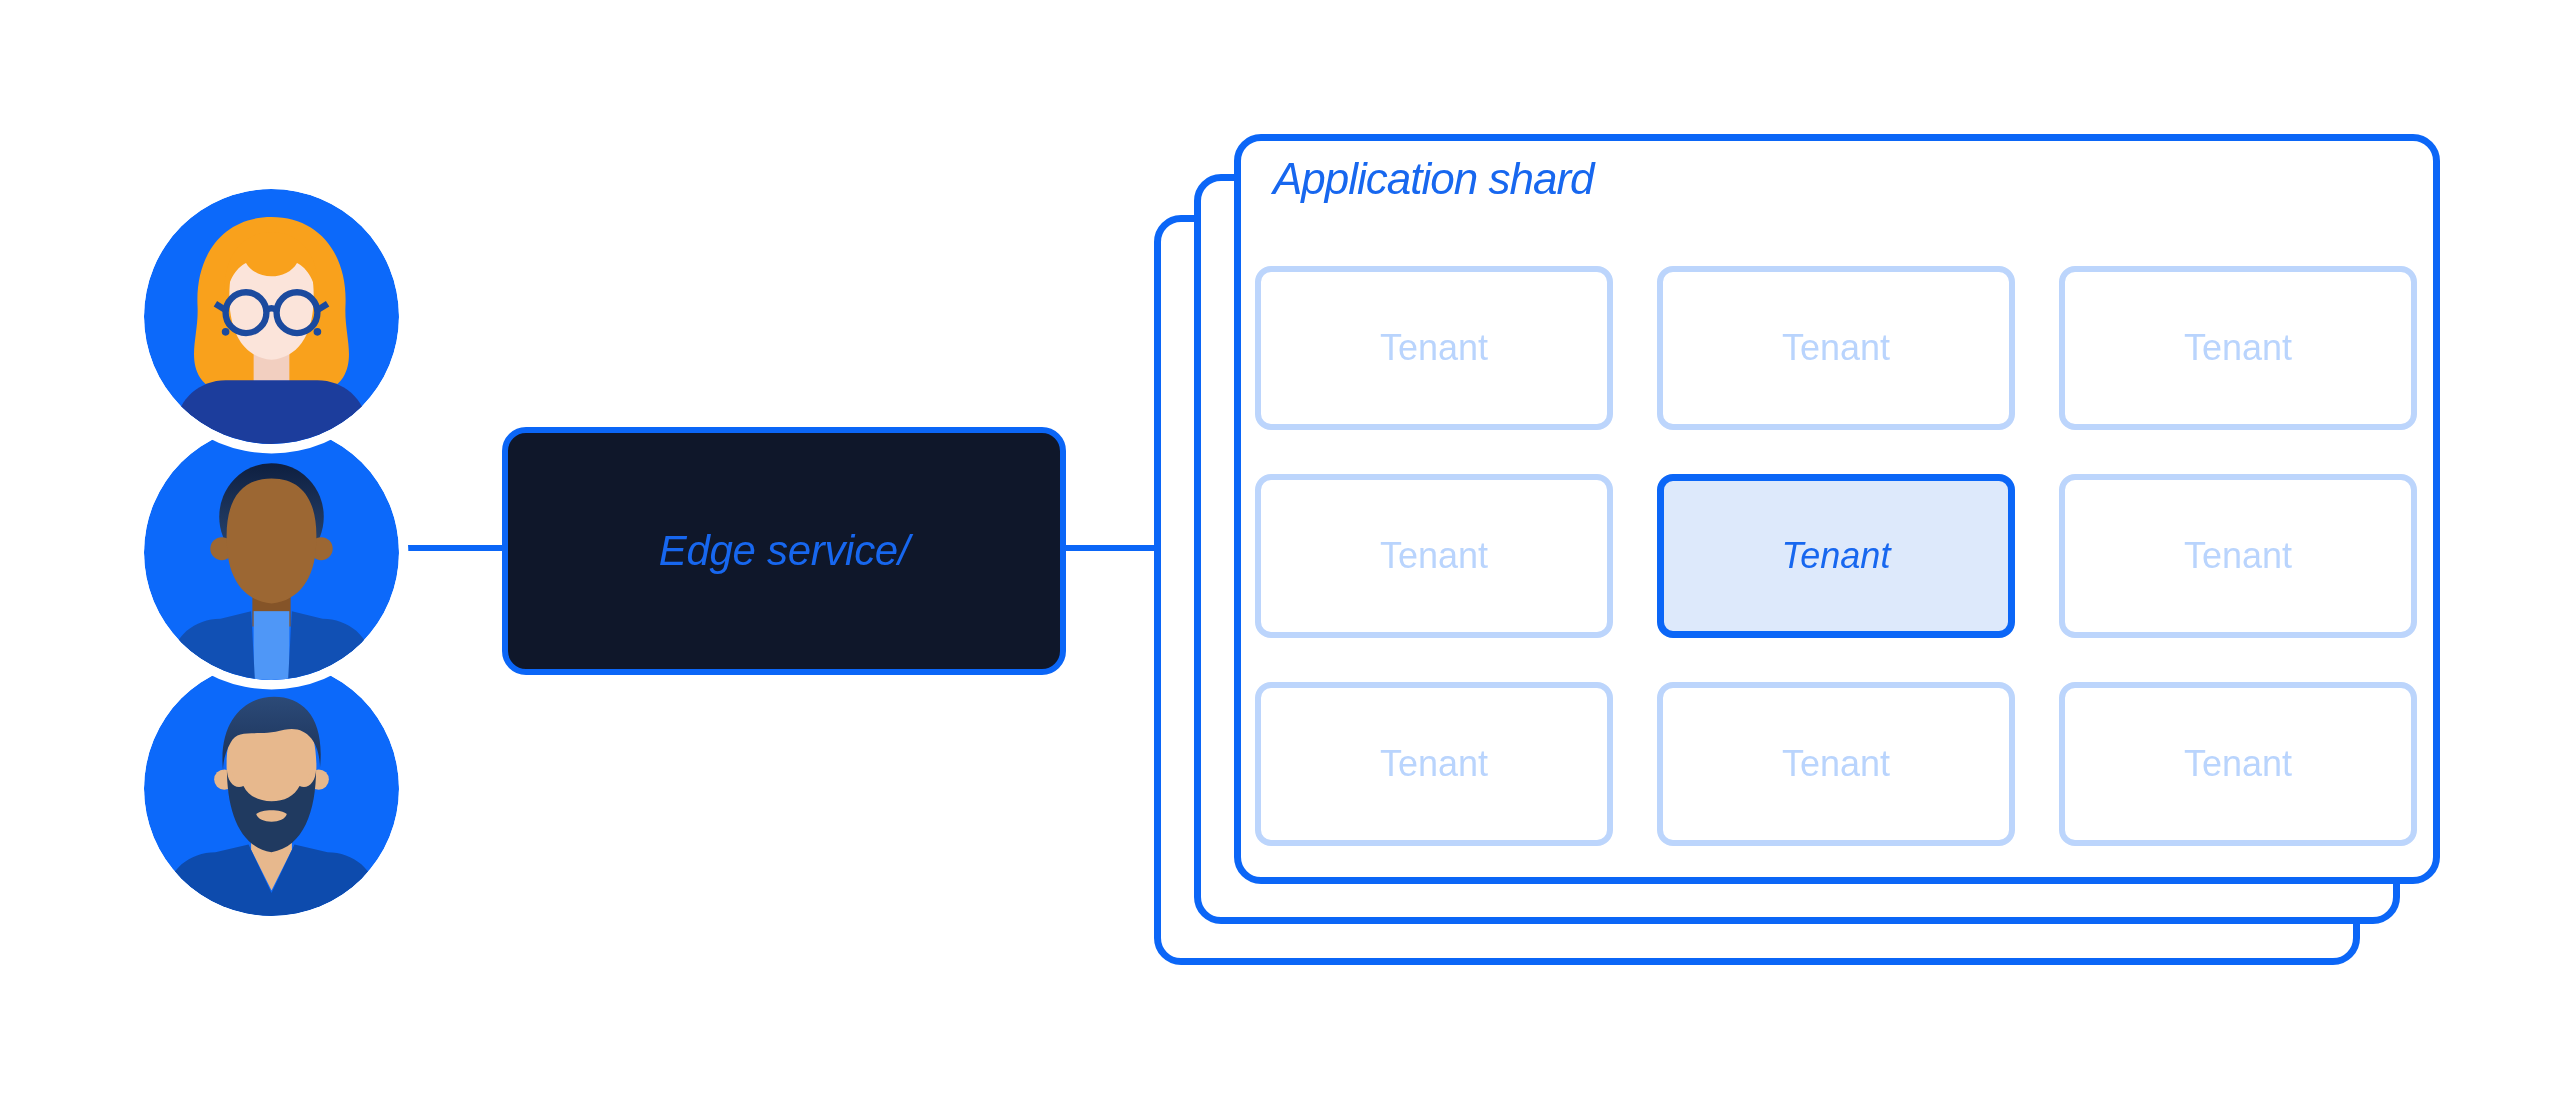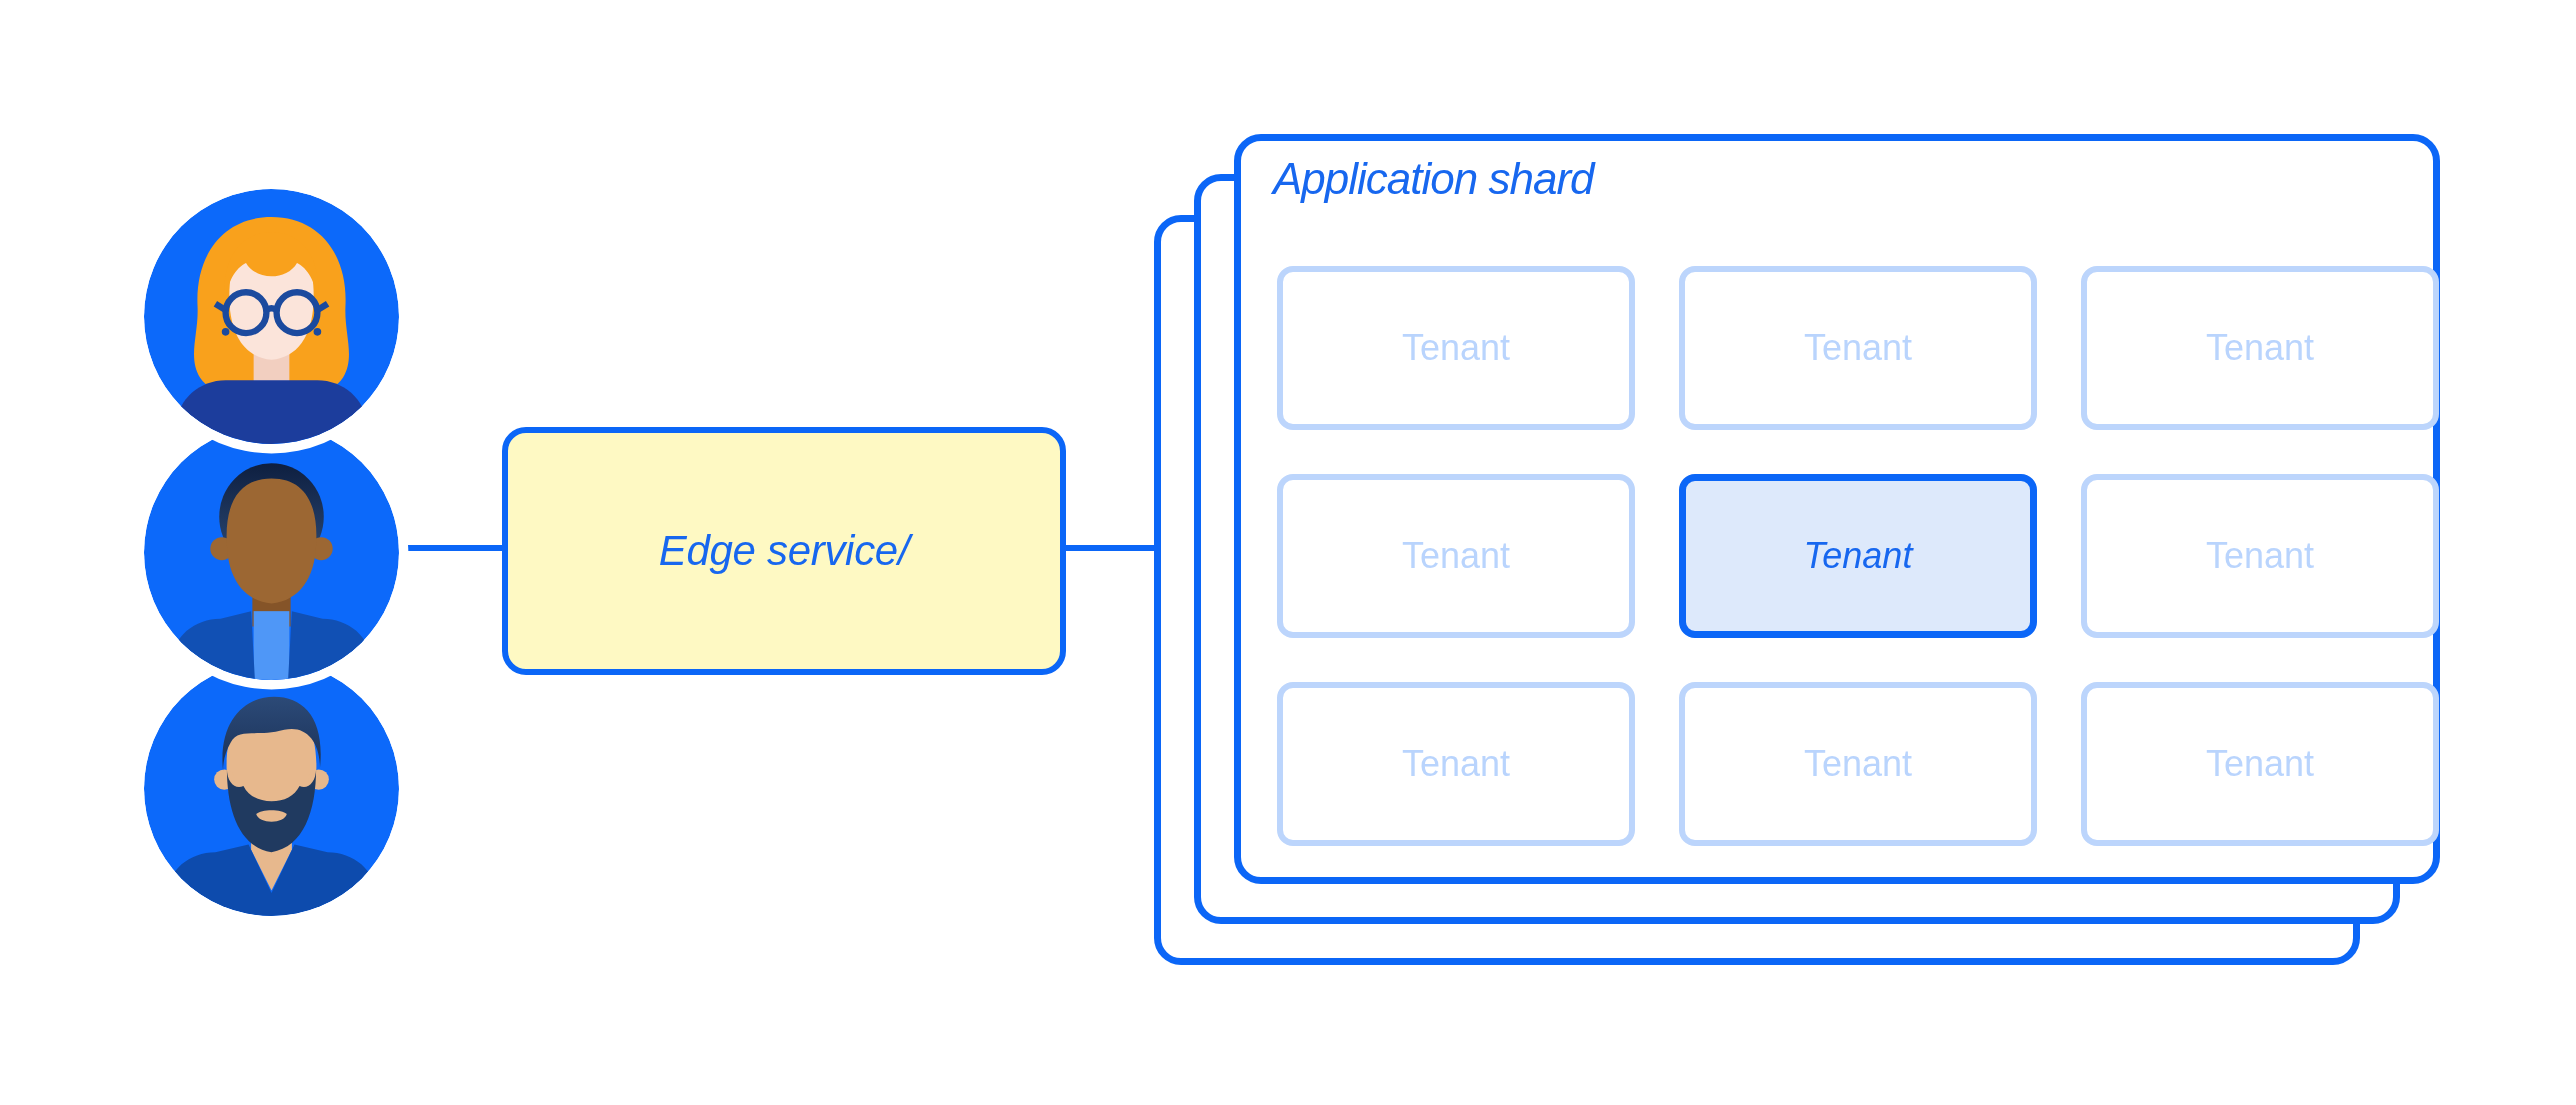--- a/index.html
+++ b/index.html
@@ -35,42 +35,42 @@
   
   .connector{
     position:absolute;height:6px;background:var(--accent);z-index:1;
   }
   #line-left{left:401px;top:545px;width:103px;}
   #line-right{left:1063px;top:545px;width:98px;}
   
   .edge-box{
     position:absolute;left:502px;top:427px;width:564px;height:248px;
     box-sizing:border-box;border:6px solid var(--accent);border-radius:24px;
-    background:#fef9c3;z-index:2;
+    background:#0f172a;z-index:2;
     display:flex;align-items:center;justify-content:center;text-align:center;
   }
   .edge-label{
     font-size:42px;font-style:italic;font-weight:500;
     color:var(--accent-text);line-height:1.75;letter-spacing:-0.3px;
   }
   
   .shard-card{
     position:absolute;width:1206px;height:750px;box-sizing:border-box;
     border:7.4px solid var(--accent);border-radius:27px;background:#fff;
   }
   #card-back{left:1154px;top:215px;z-index:2;}
   #card-middle{left:1194px;top:174px;z-index:3;}
   #card-front{left:1234px;top:134px;z-index:4;}
   .shard-title{
     position:absolute;left:32px;top:13.4px;
     font-size:44px;font-style:italic;font-weight:500;
     letter-spacing:-1px;color:var(--accent-text);white-space:nowrap;
   }
   .tenant-grid{
-    position:absolute;left:36px;top:125px;
+    position:absolute;left:14px;top:125px;
     display:grid;
     grid-template-columns:repeat(3,358px);
     grid-template-rows:repeat(3,164px);
     column-gap:34px;row-gap:37px;gap:44px;
   }
   .tenant{
     box-sizing:border-box;border:6px solid var(--tenant-border);
     border-radius:16px;background:#fff;
     display:flex;align-items:center;justify-content:center;
     font-size:36px;color:var(--tenant-text);font-weight:400;

